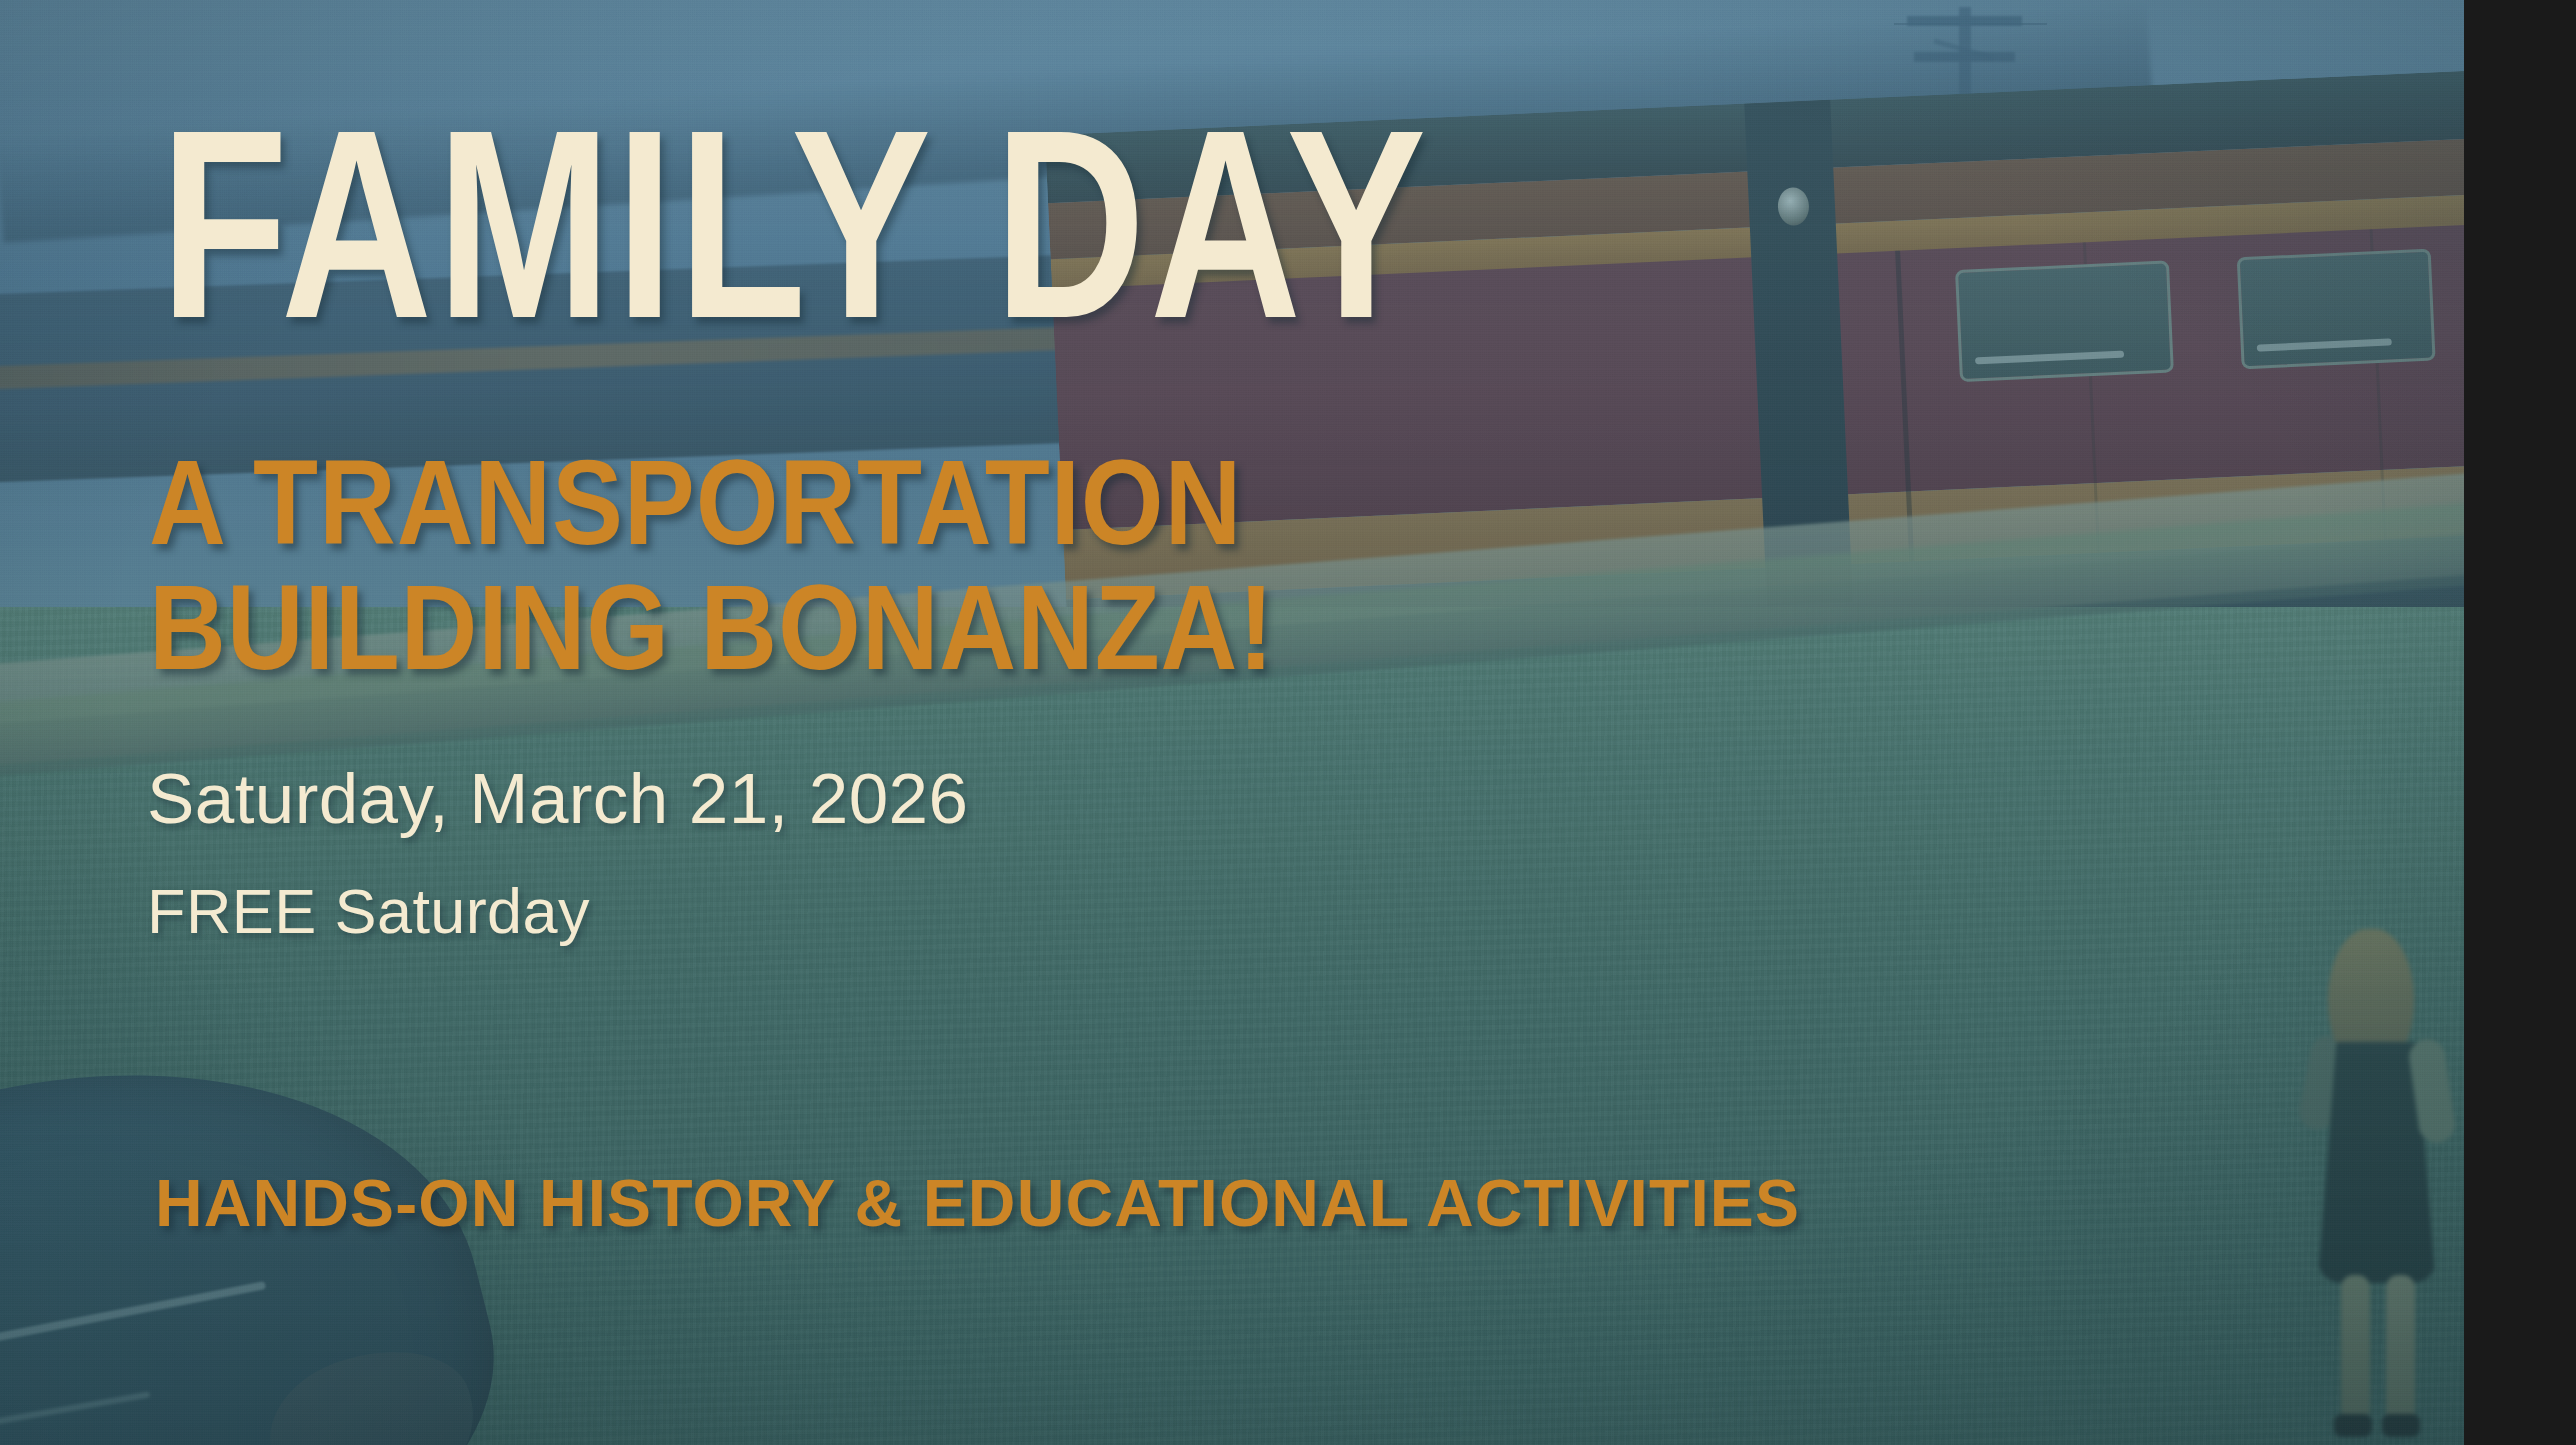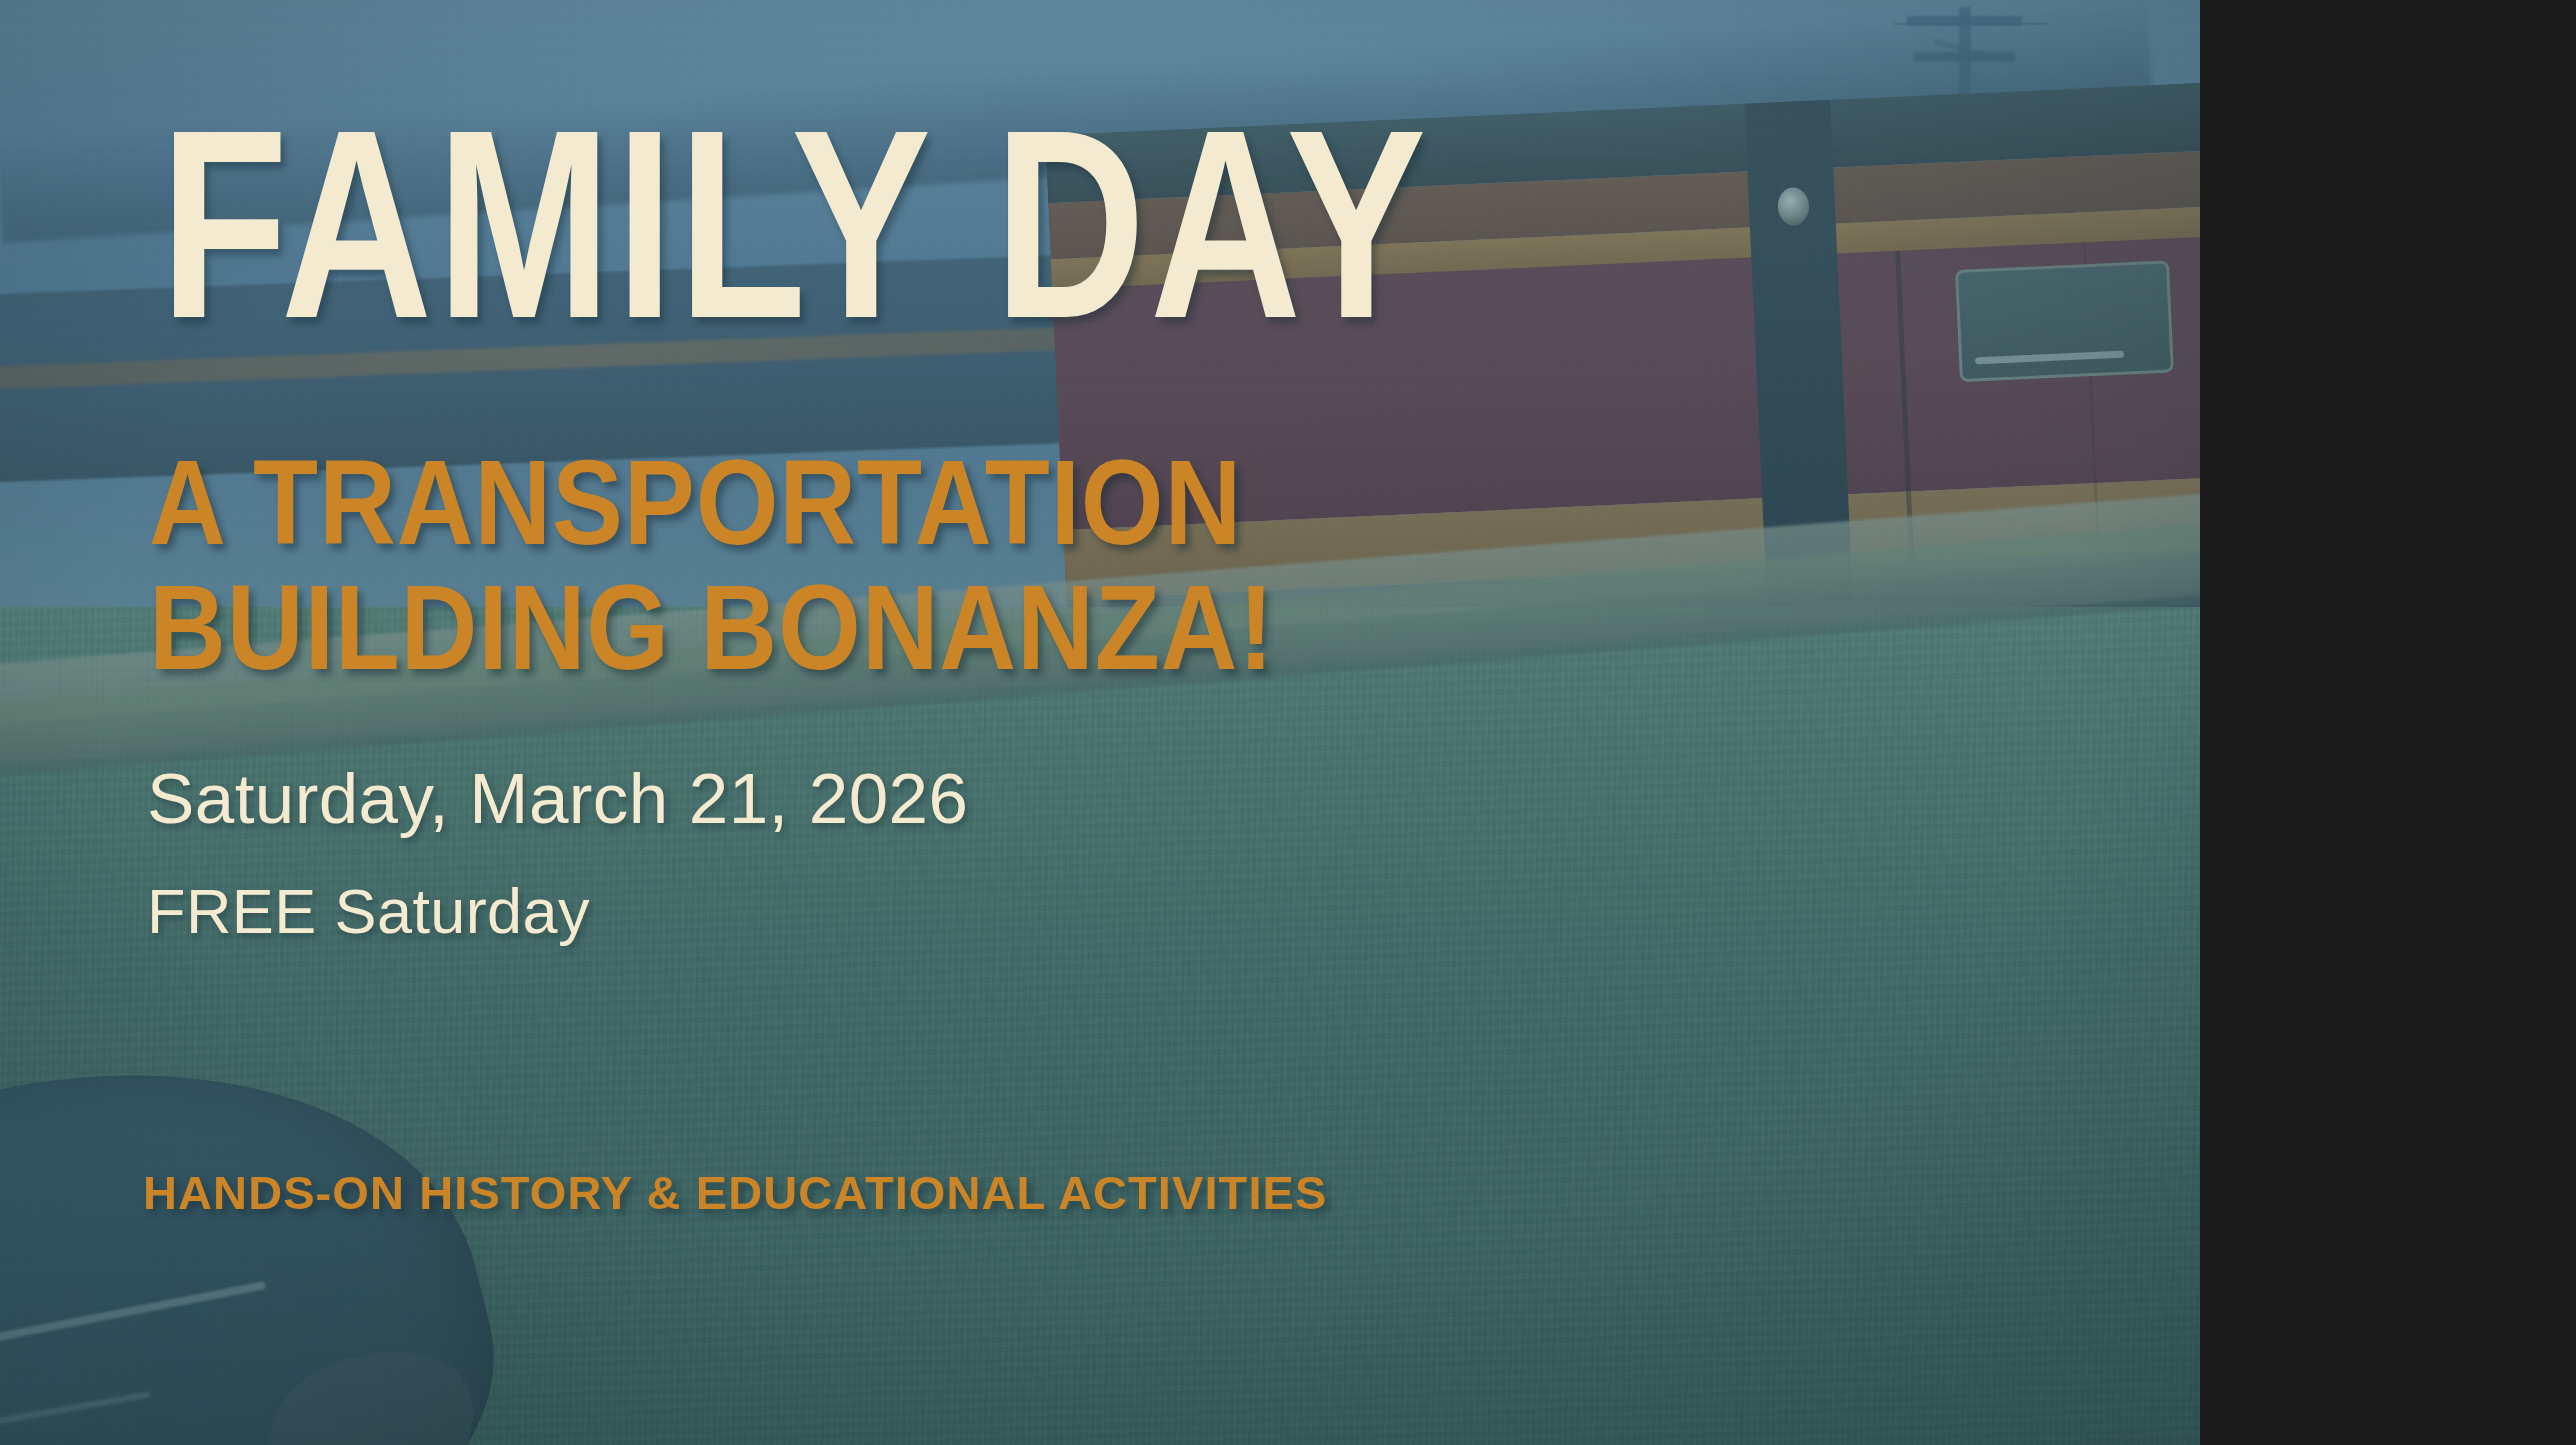--- a/index.html
+++ b/index.html
@@ -5,21 +5,21 @@
 <style>
   html, body {
     margin: 0;
     padding: 0;
     background: #1a1a1a;
   }
 
   
   .flyer {
     position: relative;
-    width: 2200px;
+    width: 2464px;
     height: 1445px;
     overflow: hidden;
     font-family: "Liberation Sans", sans-serif;
     background: #0c4a6e;
   }
 
   
   .bg { position: absolute; inset: 0; overflow: hidden; }
 
   
@@ -354,24 +354,24 @@
     margin-top: 41px;
     font-size: 63px;
     font-weight: 400;
     line-height: 1.1;
     letter-spacing: 0.4px;
     white-space: nowrap;
   }
 
   .tagline {
     position: absolute;
-    left: 143px;
+    left: 155px;
     top: 1165px;
     margin: 0;
-    font-size: 47px;
+    font-size: 66px;
     font-weight: 700;
     letter-spacing: 1.1px;
     color: #CC8526;
     white-space: nowrap;
     text-shadow: 4.5px 5.4px 7.2px rgba(20,40,50,.45);
   }
 
   
   .logo {
     position: absolute;

